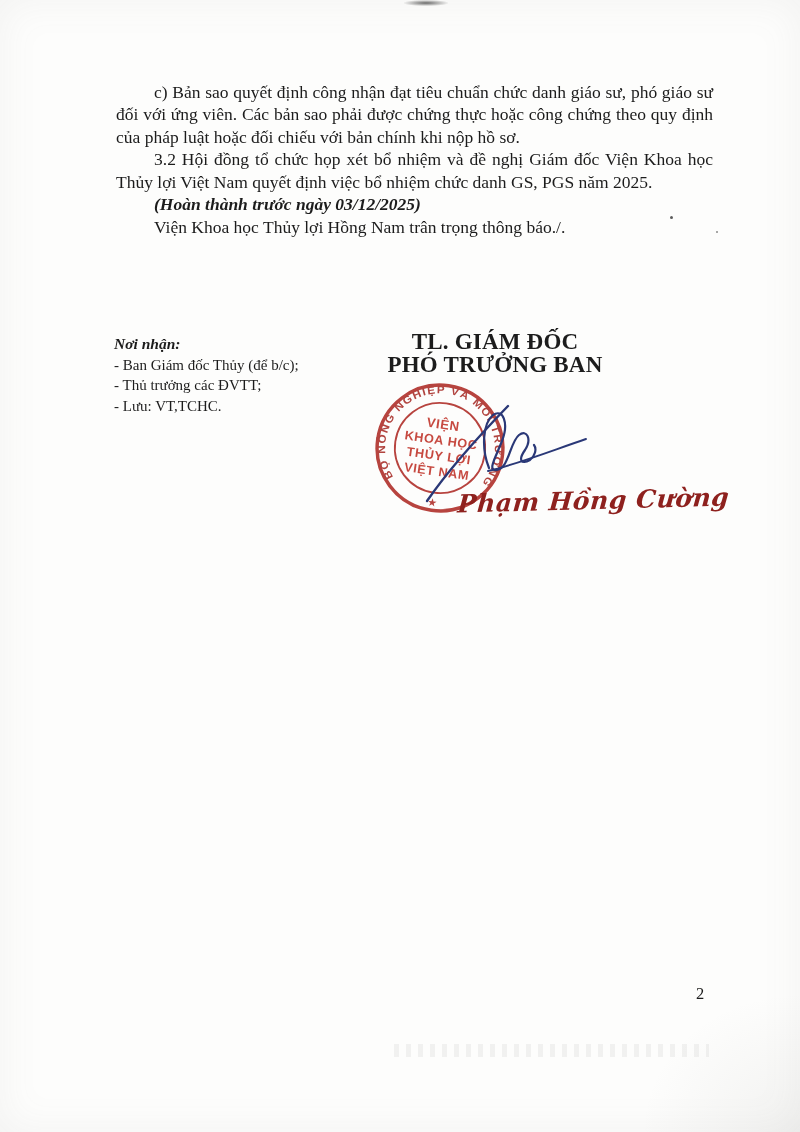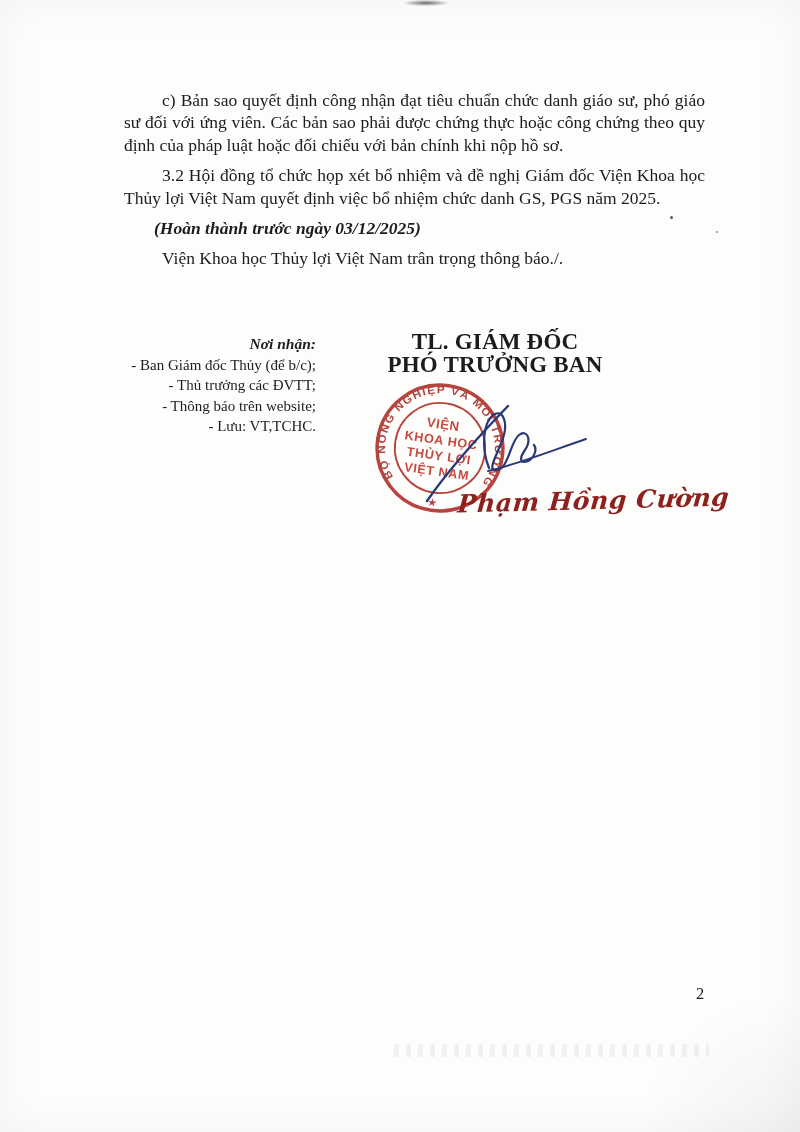--- a/index.html
+++ b/index.html
@@ -16,32 +16,32 @@
     box-shadow: inset 0 0 40px rgba(120,120,115,0.08);
   }
 
   
   .content {
     position: absolute;
     left: 116px; top: 81px; width: 597px;
     font-size: 17.5px; line-height: 22.4px;
     text-align: justify;
   }
-  .para { text-indent: 38px; margin: 8px; }
+  .para { text-indent: 38px; margin: 0; }
   .deadline {
     text-indent: 38px; margin: 0 0 1px 0;
     font-weight: bold; font-style: italic;
     text-align: left;
   }
   .closing { text-align: left; }
 
   
   .recipients {
     position: absolute; left: 114px; top: 334px; width: 202px;
-    font-size: 15px; line-height: 20.6px; text-align: right;
+    font-size: 15px; line-height: 20.6px;
   }
   .recipients-title { font-weight: bold; font-style: italic; font-size: 15.5px; }
 
   .signature-block {
     position: absolute; left: 320px; top: 330px; width: 350px;
     text-align: center; font-weight: bold;
     font-size: 23px; line-height: 23px;
     letter-spacing: 0.2px;
   }
 
@@ -107,28 +107,27 @@
   <div class="smudge-top"></div>
   <div class="speck-1"></div>
   <div class="speck-2"></div>
   <div class="noise-band"></div>
   <div class="corner-shade"></div>
 
   <div class="content">
     <p class="para">c) Bản sao quyết định công nhận đạt tiêu chuẩn chức danh giáo sư, phó giáo sư đối với ứng viên. Các bản sao phải được chứng thực hoặc công chứng theo quy định của pháp luật hoặc đối chiếu với bản chính khi nộp hồ sơ.</p>
     <p class="para">3.2 Hội đồng tổ chức họp xét bổ nhiệm và đề nghị Giám đốc Viện Khoa học Thủy lợi Việt Nam quyết định việc bổ nhiệm chức danh GS, PGS năm 2025.</p>
     <p class="deadline">(Hoàn thành trước ngày 03/12/2025)</p>
-    <p class="para closing">Viện Khoa học Thủy lợi Việt Nam trân trọng thông báo./.</p>
+    <p class="para closing">Viện Khoa học Thủy lợi Hồng Nam trân trọng thông báo./.</p>
   </div>
 
   <div class="recipients">
     <div class="recipients-title">Nơi nhận:</div>
     <div class="recipient-item">- Ban Giám đốc Thủy (để b/c);</div>
     <div class="recipient-item">- Thủ trưởng các ĐVTT;</div>
-    <div class="recipient-item">- Thông báo trên website;</div>
     <div class="recipient-item">- Lưu: VT,TCHC.</div>
   </div>
 
   <div class="signature-block">
     <div>TL. GIÁM ĐỐC</div>
     <div>PHÓ TRƯỞNG BAN</div>
   </div>
 
   <div class="seal">
     <svg viewBox="0 0 140 140">

